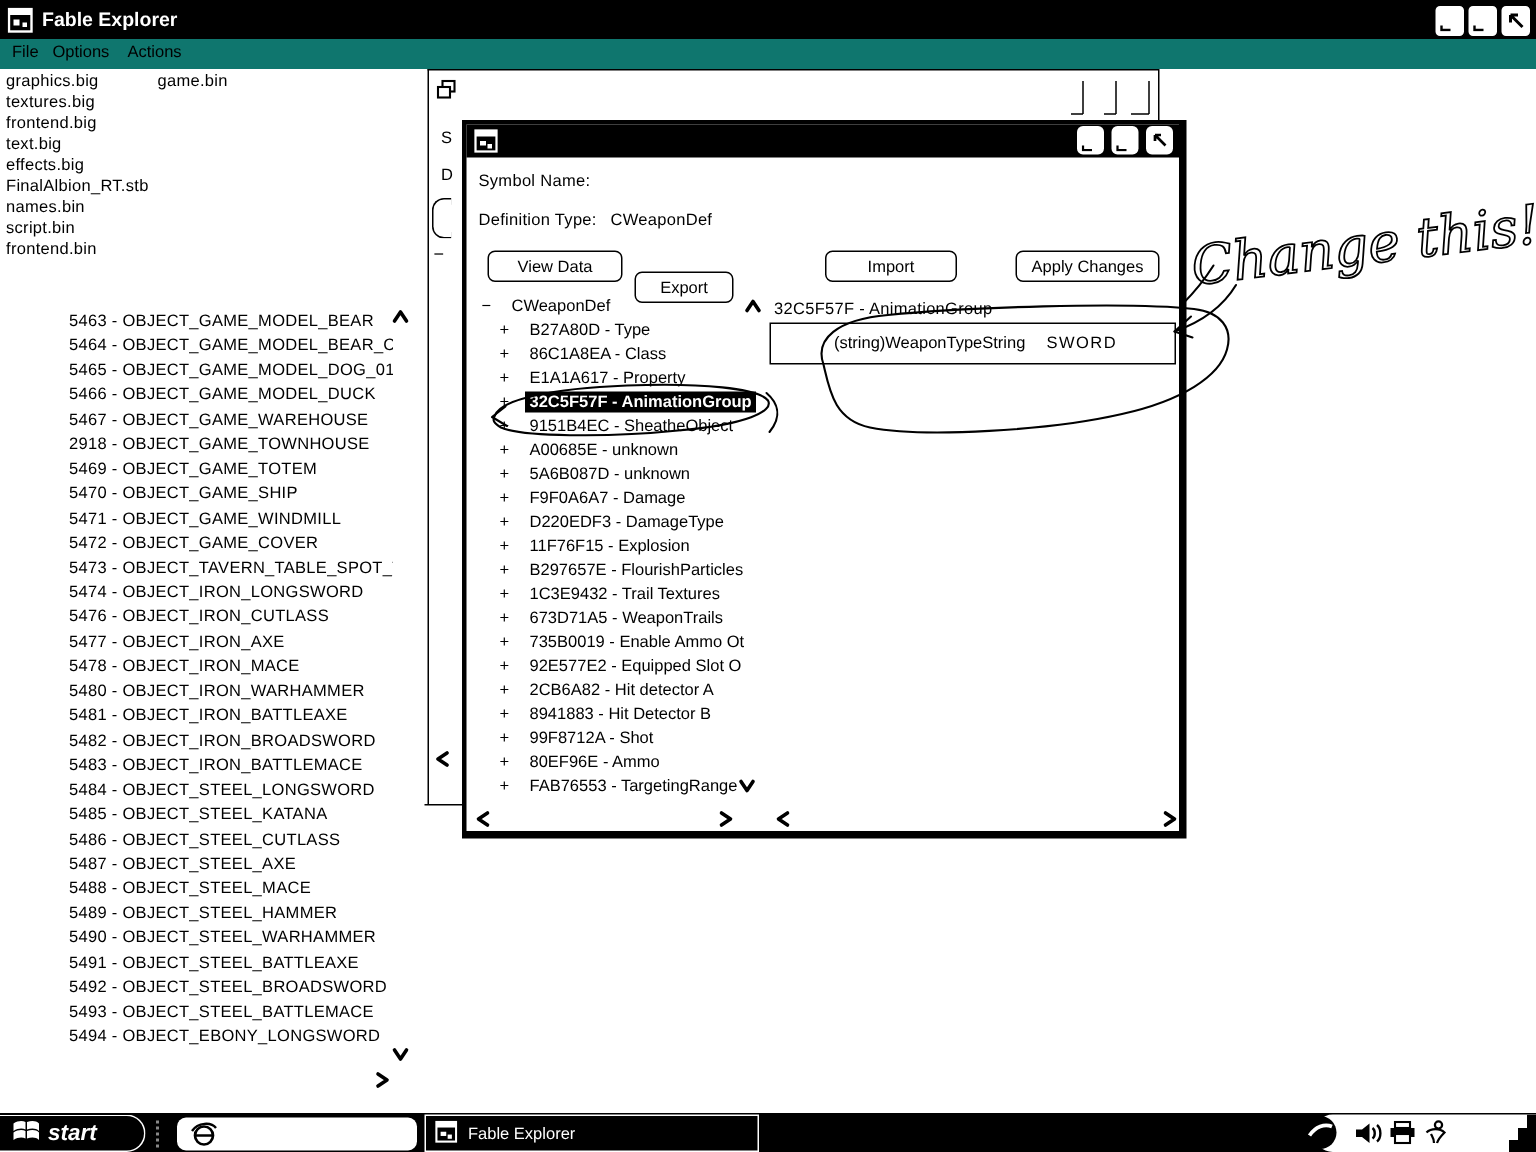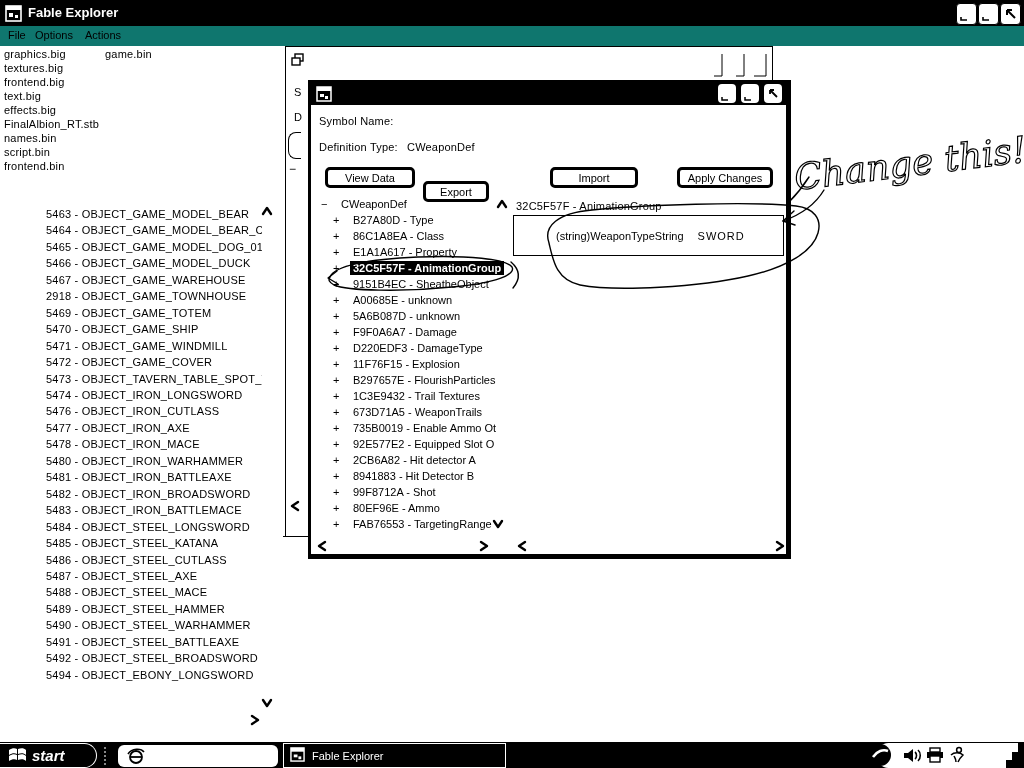--- a/index.html
+++ b/index.html
@@ -19,21 +19,21 @@
   .objectlist div{white-space:nowrap}
   
   .chev{display:block}
   .chev path{fill:none;stroke:#000;stroke-width:2.4;stroke-linecap:round;stroke-linejoin:round}
   
   .dialog{left:308px;top:80px;width:483px;height:479px;background:#fff;
           border:3px solid #000;border-right-width:5px;border-bottom-width:5px;
           box-sizing:border-box;z-index:2}
   .dlg-titlebar{left:0;top:0;width:475px;height:22px;background:#000}
   .dlg-btn{width:18px;height:19px;background:#fff;border-radius:4px}
-  .rbtn{border:3px solid #000000;border-radius:5px;background:#fff;font-size:11px;
+  .rbtn{border:1px solid #000000;border-radius:5px;background:#fff;font-size:11px;
         display:flex;align-items:center;justify-content:center;height:21px;box-sizing:border-box}
   .trow{height:16px;font-size:11px;white-space:nowrap}
   .plus{display:inline-block;width:17px;text-align:left}
   .tlabel{padding:1px 3px}
   .trow.selected .tlabel{background:#000;color:#fff;font-weight:bold}
   .fieldbox{border:1px solid #000;box-sizing:border-box;display:flex;align-items:center;font-size:11px}
   
   .taskbar{left:0;top:740px;width:1024px;height:28px;background:#000;border-top:2px solid #fff;z-index:5}
   .startbtn{left:0;top:1px;width:97px;height:25px;background:#000;border-radius:0 13px 13px 0;
             border:1px solid #fff;border-left:none;display:flex;align-items:center;box-sizing:border-box}
@@ -122,20 +122,21 @@
     <div>5483 - OBJECT_IRON_BATTLEMACE</div>
     <div>5484 - OBJECT_STEEL_LONGSWORD</div>
     <div>5485 - OBJECT_STEEL_KATANA</div>
     <div>5486 - OBJECT_STEEL_CUTLASS</div>
     <div>5487 - OBJECT_STEEL_AXE</div>
     <div>5488 - OBJECT_STEEL_MACE</div>
     <div>5489 - OBJECT_STEEL_HAMMER</div>
     <div>5490 - OBJECT_STEEL_WARHAMMER</div>
     <div>5491 - OBJECT_STEEL_BATTLEAXE</div>
     <div>5492 - OBJECT_STEEL_BROADSWORD</div>
+    <div>5493 - OBJECT_STEEL_BATTLEMACE</div>
     <div>5494 - OBJECT_EBONY_LONGSWORD</div>
   </div>
 <span class="abs" style="left:261px;top:206px">
   <svg class="chev" width="12" height="10" viewBox="0 0 12 10">
       <path d="M2 8 L6 2 L10 8"></path>
     </svg>
   </span>
 <span class="abs" style="left:261px;top:698px">
   <svg class="chev" width="12" height="10" viewBox="0 0 12 10">
       <path d="M2 2 L6 8 L10 2"></path>
@@ -307,21 +308,21 @@
         <path d="M8 2 L2 6 L8 10"></path>
       </svg>
     </span>
   <span class="abs" style="left:168px;top:457px">
     <svg class="chev" width="10" height="12" viewBox="0 0 10 12">
         <path d="M2 2 L8 6 L2 10"></path>
       </svg>
     </span>
 
   <span class="abs txt" style="left:205px;top:117px">32C5F57F - AnimationGroup</span>
-  <div class="abs fieldbox" style="left:202px;top:132px;width:271px;height:41px">
+  <div class="abs fieldbox" style="left:202px;top:132px;width:271px;height:28px">
     <span style="padding-left:42px">(string)WeaponTypeString</span>
     <span style="padding-left:14px;letter-spacing:1px">SWORD</span>
   </div>
   <span class="abs" style="left:206px;top:457px">
     <svg class="chev" width="10" height="12" viewBox="0 0 10 12">
         <path d="M8 2 L2 6 L8 10"></path>
       </svg>
     </span>
   <span class="abs" style="left:464px;top:457px">
     <svg class="chev" width="10" height="12" viewBox="0 0 10 12">

